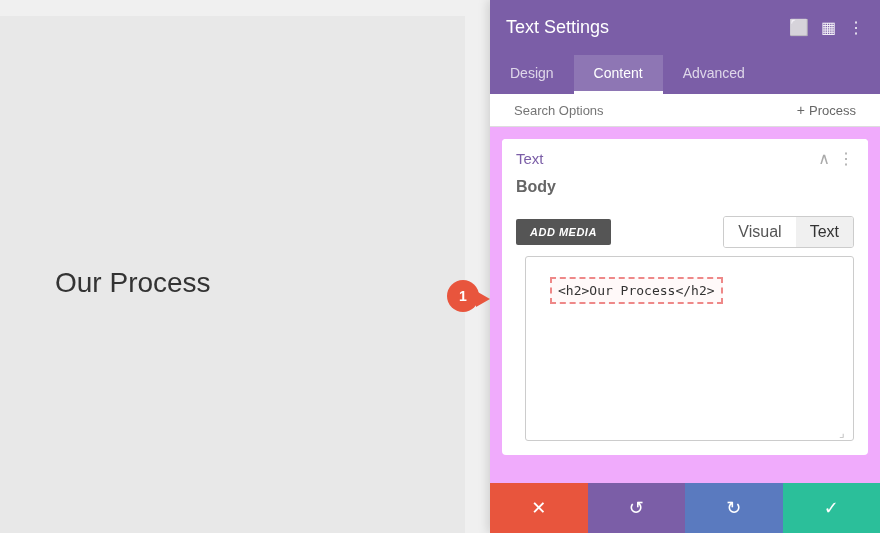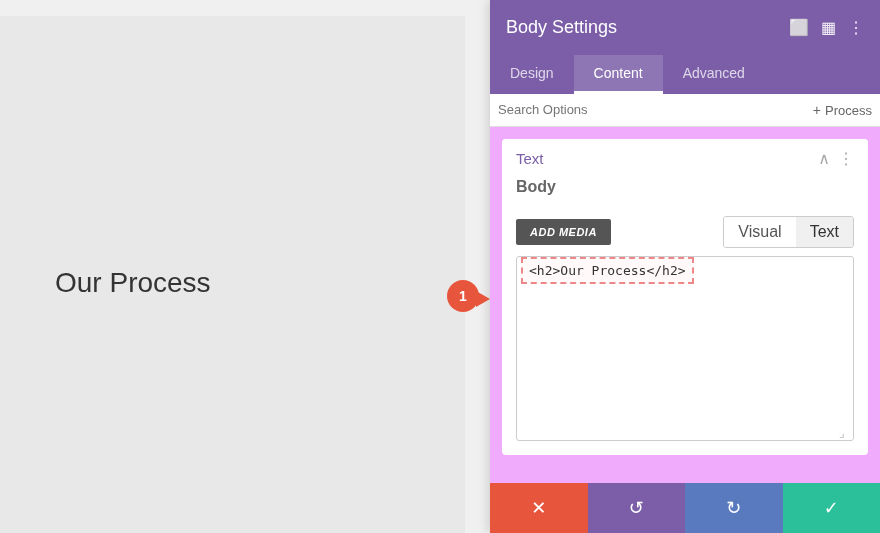--- a/index.html
+++ b/index.html
@@ -93,22 +93,22 @@
     .tab.active {
       color: white;
       background: rgba(255,255,255,0.15);
       border-bottom: 3px solid white;
     }
 
     
     .search-bar {
       background: white;
       display: flex;
-      align-items: flex-start;
-      padding: 8px 8px;
+      align-items: center;
+      padding: 8px 24px;
       border-bottom: 1px solid #ddd;
       flex-shrink: 0;
     }
 
     .search-input {
       flex: 1;
       border: none;
       outline: none;
       font-size: 13px;
       color: #888;
@@ -224,21 +224,22 @@
       color: #333;
     }
 
     
     .text-editor {
       position: relative;
       border: 1px solid #ccc;
       border-radius: 3px;
       min-height: 185px;
       background: white;
-      padding: 4px;
+      padding: 24px;
+      margin-left: 9px;
     }
 
     .text-content-highlight {
       position: relative;
       display: inline-block;
     }
 
     .highlighted-text {
       border: 2px dashed #e88;
       padding: 4px 6px;
@@ -320,21 +321,21 @@
 </div>
 
 <div class="step-badge">
   <span>1</span>
 </div>
 <div class="step-arrow"></div>
 
 <div class="panel">
 
   <div class="panel-header">
-    <span class="panel-title">Body Settings</span>
+    <span class="panel-title">Text Settings</span>
     <div class="panel-header-icons">
       <span class="header-icon">⬜</span>
       <span class="header-icon">▦</span>
       <span class="header-icon">⋮</span>
     </div>
   </div>
 
   <div class="panel-tabs">
     <div class="tab">Design</div>
     <div class="tab active">Content</div>

